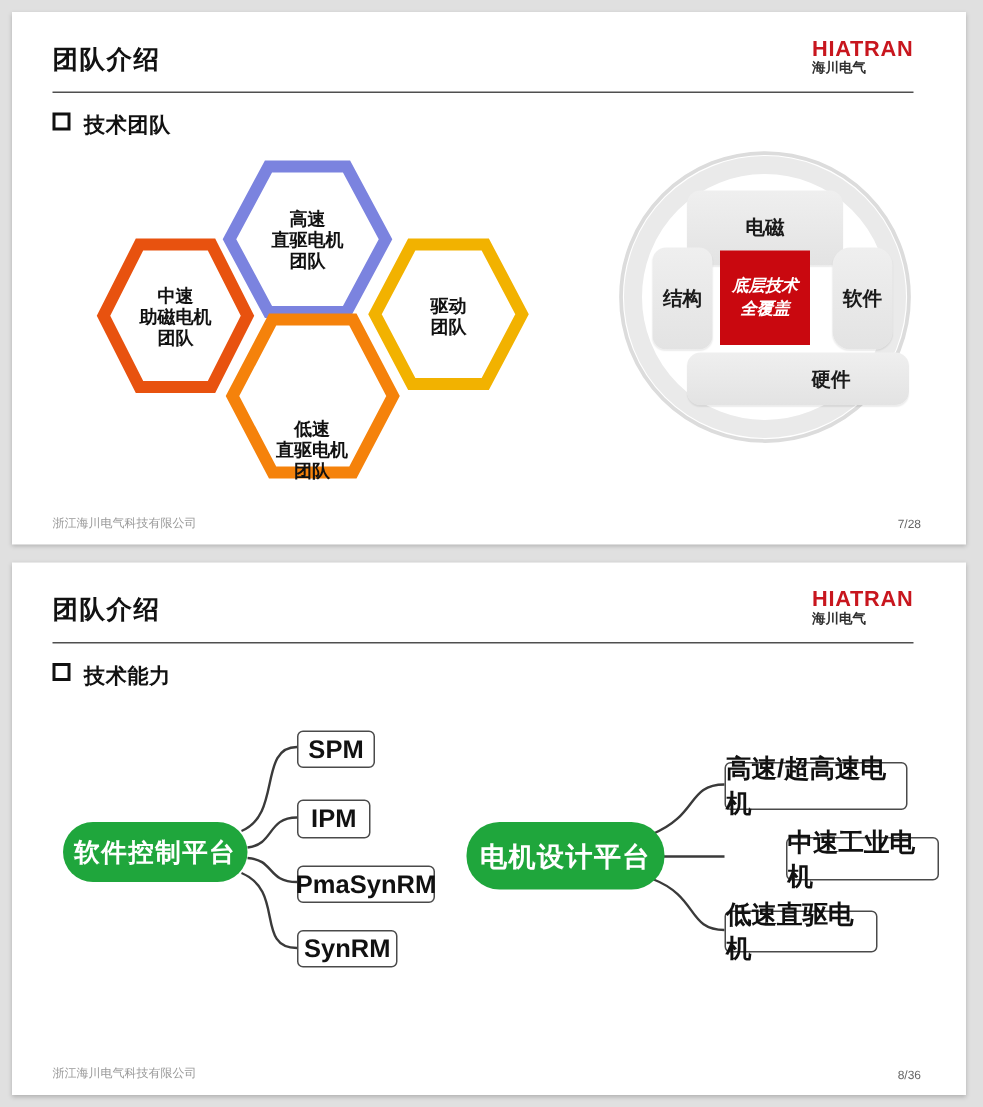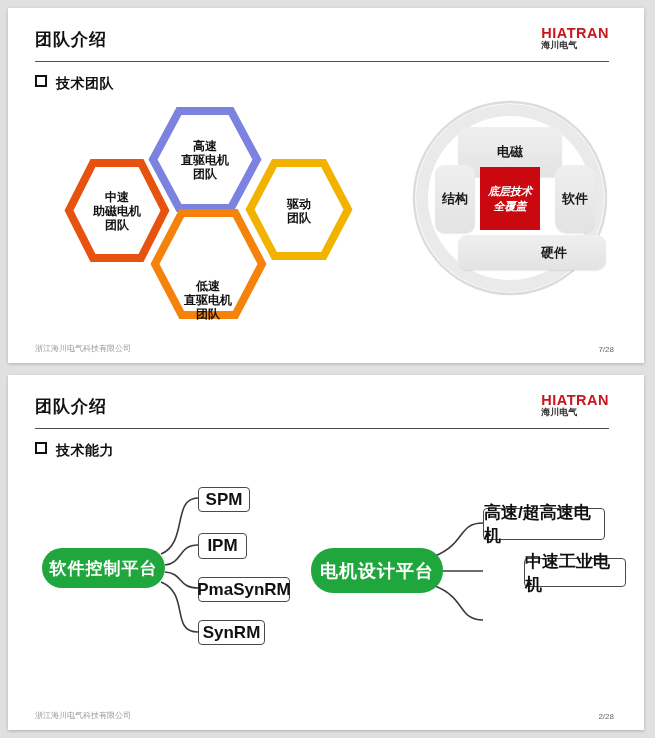--- a/index.html
+++ b/index.html
@@ -162,18 +162,19 @@
 
     <div class="pill" id="pill-left" style="background: rgb(31, 166, 60);">软件控制平台</div>
     <div class="node-box" id="lbox-0">SPM</div>
     <div class="node-box" id="lbox-1">IPM</div>
     <div class="node-box" id="lbox-2">PmaSynRM</div>
     <div class="node-box" id="lbox-3">SynRM</div>
 
     <div class="pill" id="pill-right" style="background: rgb(31, 166, 60);">电机设计平台</div>
     <div class="node-box" id="rbox-0">高速/超高速电机</div>
     <div class="node-box" id="rbox-1">中速工业电机</div>
+    <div class="node-box" id="rbox-2">低速直驱电机</div>
 
     <div class="footer-company">浙江海川电气科技有限公司</div>
-    <div class="footer-page">2/28</div>
+    <div class="footer-page">8/36</div>
   </div>
 
 </div>
 
 </body></html>

